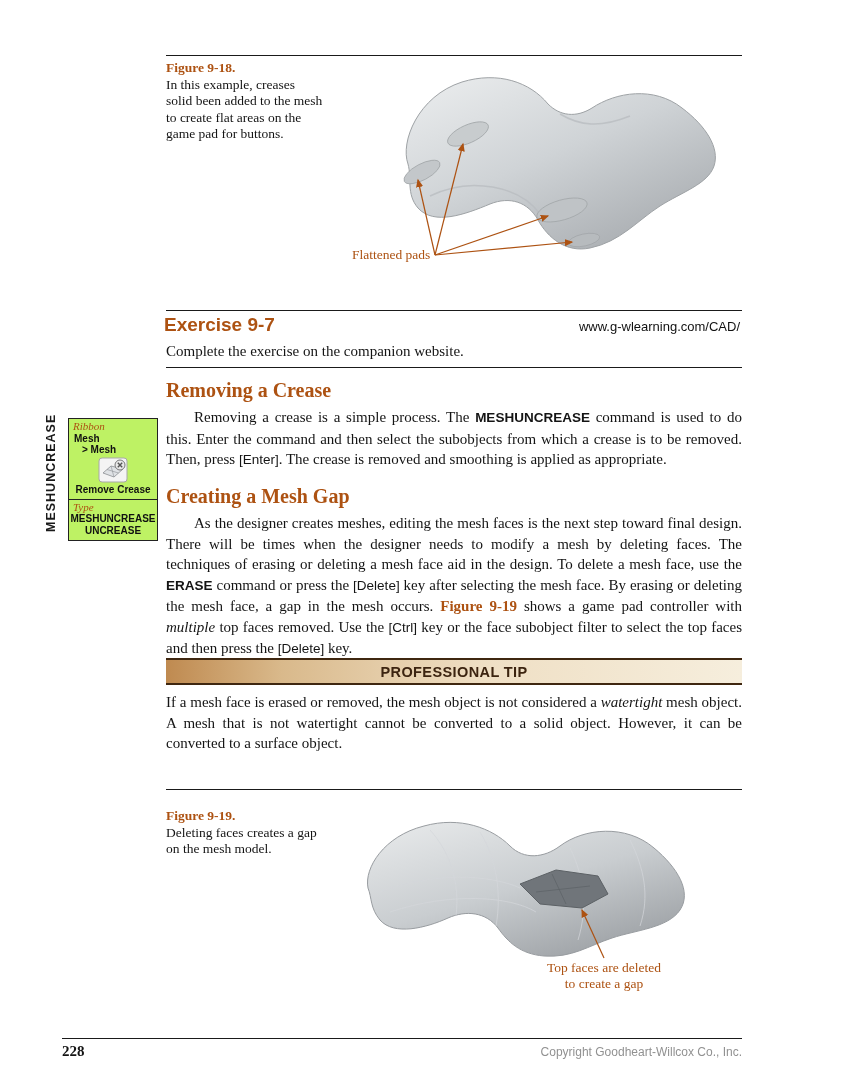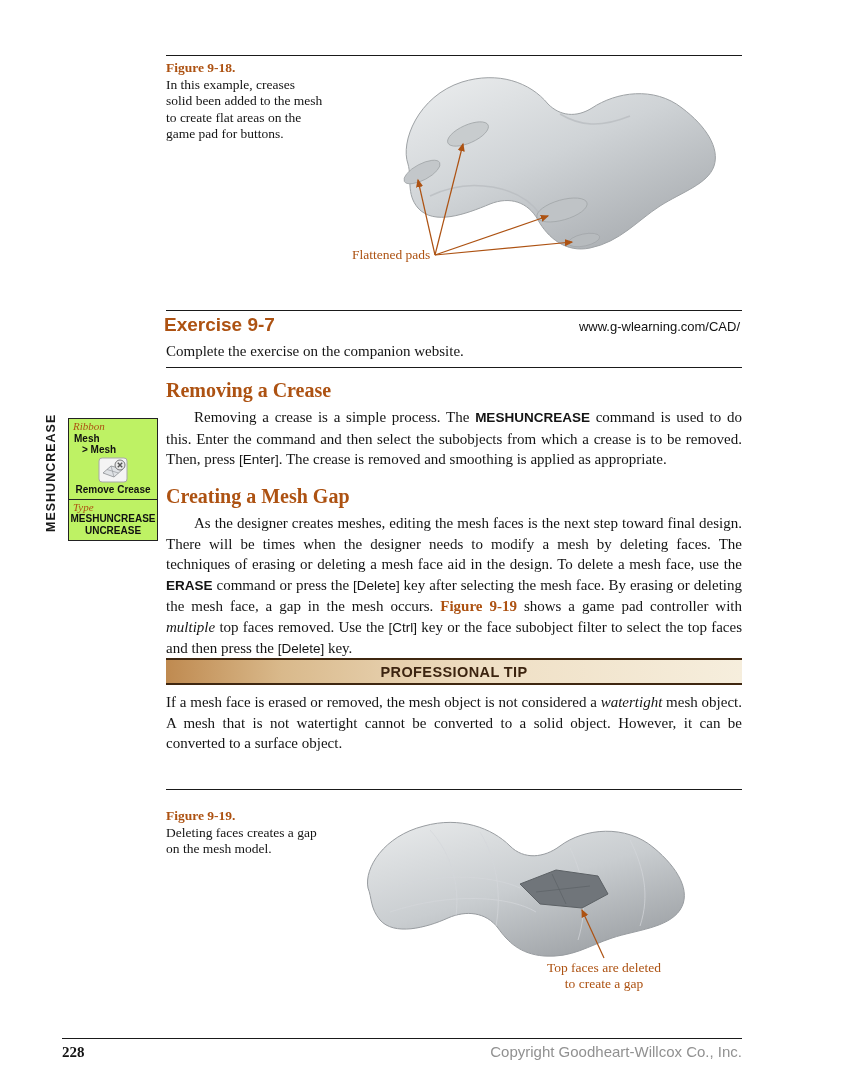--- a/index.html
+++ b/index.html
@@ -85,21 +85,21 @@
   .ribbon-icon{display:block;margin:2px auto 1px;width:30px;height:26px;}
   .ribbon-tool{font-weight:700;text-align:center;padding:0 0 4px;}
   .type-section{border-top:1px solid #222;}
   .type-cmd{font-weight:700;text-align:center;line-height:12px;}
   .type-cmd:last-child{padding-bottom:3px;}
 
   
   .footer{position:absolute;left:62px;top:1043px;width:680px;display:flex;align-items:baseline;}
   .footer-page-num{font-weight:bold;font-size:15px;}
   .footer-book{font-size:13.5px;margin-left:24px;}
-  .footer-copyright{margin-left:auto;font-family:"Liberation Sans",sans-serif;font-size:15px;color:#919191;}
+  .footer-copyright{margin-left:auto;font-family:"Liberation Sans",sans-serif;font-size:12px;color:#919191;}
 </style>
 </head>
 <body>
 
 <div class="page">
 
   <div class="rule" id="rule-top"></div>
 
   <div class="fig-caption" id="fig18-caption">
     <span class="fig-label">Figure 9-18.</span>

